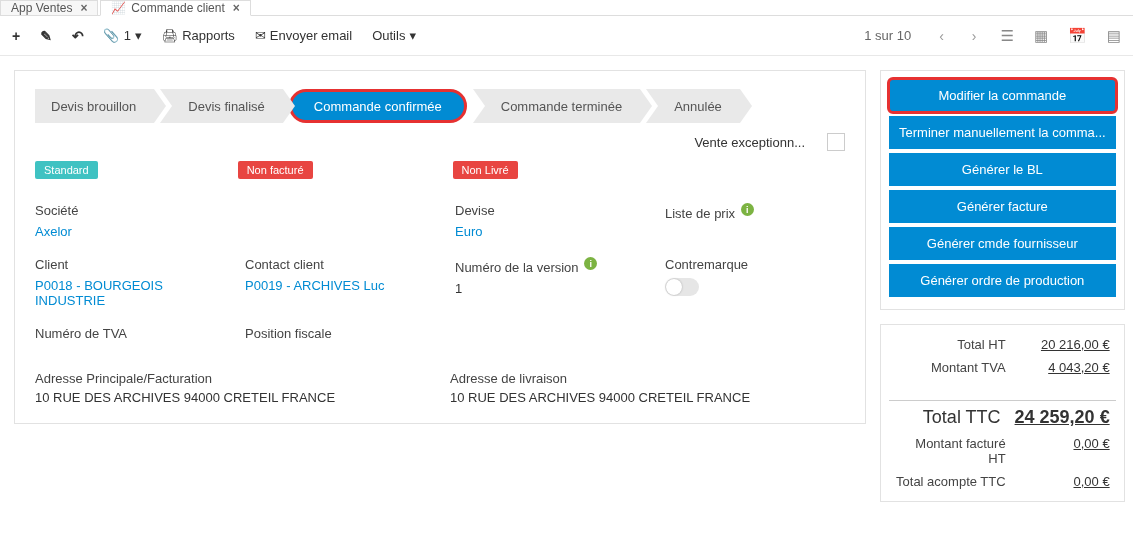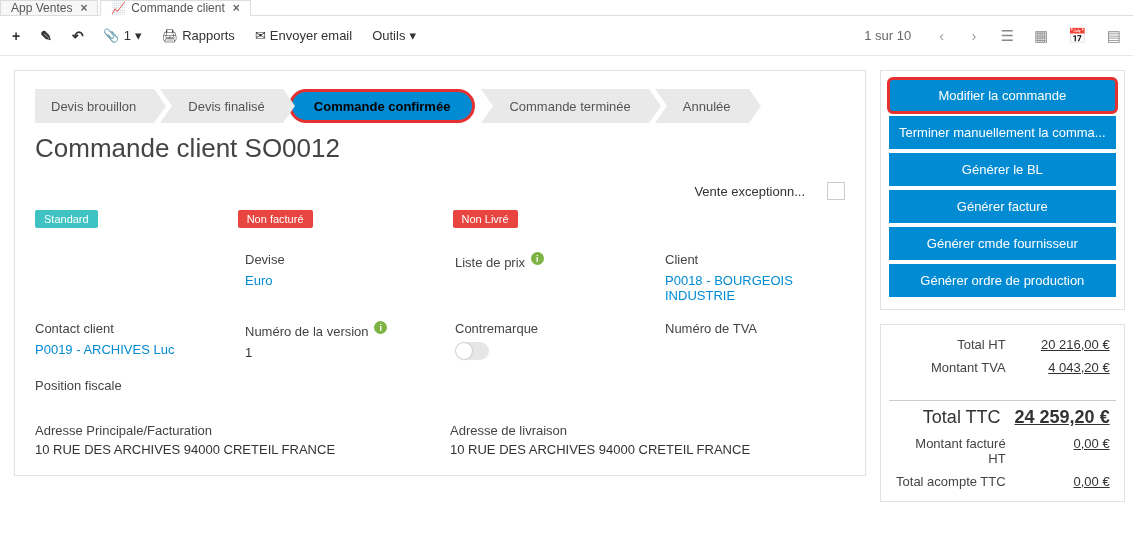--- a/index.html
+++ b/index.html
@@ -27,21 +27,21 @@
 .side-col { width: 265px; display: flex; flex-direction: column; gap: 14px; }
 .side-card { border: 1px solid #e2e2e2; background: #fff; padding: 8px; }
 
 
 .arrows { display: flex; margin-bottom: 10px; }
 .arrow { position: relative; height: 34px; display: flex; align-items: center; padding: 0 18px 0 28px; background: #e9e9e9; color: #555; font-size: 13px; margin-right: 6px; }
 .arrow:first-child { padding-left: 16px; }
 .arrow::after { content:""; position:absolute; right:-12px; top:0; border-top:17px solid transparent; border-bottom:17px solid transparent; border-left:12px solid #e9e9e9; z-index:2; }
 .arrow::before { content:""; position:absolute; left:0; top:0; border-top:17px solid transparent; border-bottom:17px solid transparent; border-left:12px solid #fff; z-index:1; }
 .arrow:first-child::before { display:none; }
-.arrow.active { background:#018bd3; color:#000000; border:3px solid #e63131; border-radius:18px; padding:0 22px;font-weight:bold; }
+.arrow.active { background:#018bd3; color:#ffffff; border:3px solid #e63131; border-radius:18px; padding:0 22px; }
 .arrow.active::after, .arrow.active::before { display:none; }
 
 h1.title { font-size: 26px; font-weight: 400; color: #444; margin: 6px 0 18px 0; }
 
 
 .top-right-field { display:flex; align-items:center; gap:22px; justify-content:flex-end; margin-bottom:10px; color:#333; }
 .checkbox { width:18px; height:18px; border:1px solid #ccc; }
 
 
 .badges-row { display:flex; gap:140px; margin-bottom:24px; }
@@ -131,34 +131,37 @@
   <div class="main-card">
 
     <div class="arrows">
       <div class="arrow">Devis brouillon</div>
       <div class="arrow">Devis finalisé</div>
       <div class="arrow active">Commande confirmée</div>
       <div class="arrow">Commande terminée</div>
       <div class="arrow">Annulée</div>
     </div>
 
-    <h1 class="title">Commande client SO0012</h1>
 
     <div class="top-right-field">
       <span>Vente exceptionn...</span>
       <div class="checkbox"></div>
     </div>
 
     <div class="badges-row">
       <span class="badge teal">Standard</span>
       <span class="badge red">Non facturé</span>
       <span class="badge red">Non Livré</span>
     </div>
 
     <div class="fields">
+      <div>
+        <div class="field-label">Société</div>
+        <div class="field-value link">Axelor</div>
+      </div>
       <div></div>
       <div>
         <div class="field-label">Devise</div>
         <div class="field-value link">Euro</div>
       </div>
       <div>
         <div class="field-label">
           <span>Liste de prix</span>
           <span class="info-dot">i</span>
         </div>

